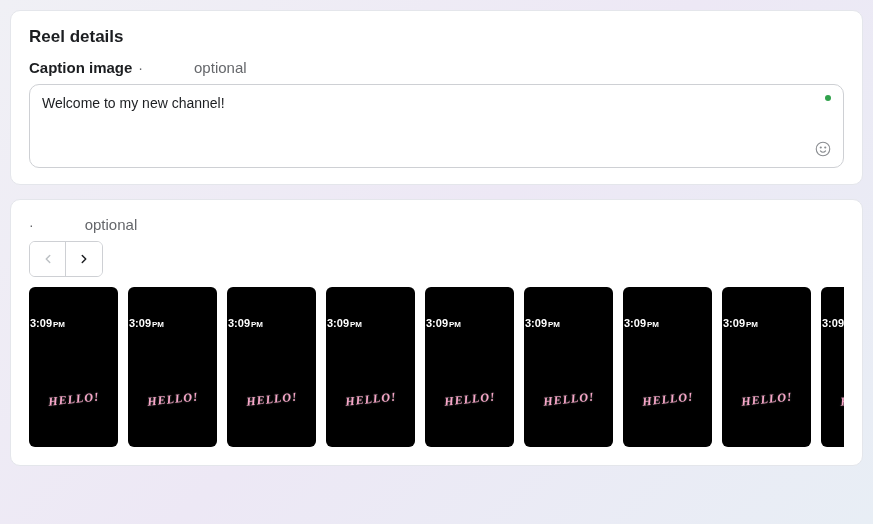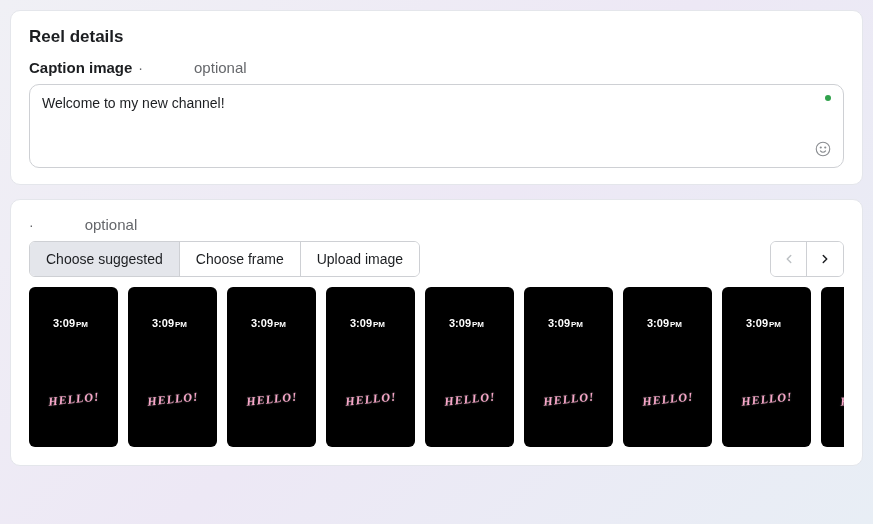--- a/index.html
+++ b/index.html
@@ -136,21 +136,21 @@
     flex: 0 0 89px;
     height: 160px;
     background: #000;
     border-radius: 6px;
     position: relative;
     overflow: hidden;
   }
   .thumb-time {
     position: absolute;
     top: 30px;
-    left: 24px;
+    left: 1px;
     color: #fff;
     font-size: 11px;
     font-weight: 600;
     white-space: nowrap;
   }
   .thumb-time .ampm { font-size: 8px; margin-left: 1px; }
   .thumb-hello {
     position: absolute;
     bottom: 40px;
     left: 50%;
@@ -187,25 +187,20 @@
     </span>
   </div>
 </div>
 
 <div class="card" style="padding-bottom:18px;">
   <div class="field-label-row">
     <span class="dot-sep">·</span>
     <span class="optional">optional</span>
   </div>
   <div class="tab-row">
-    <div class="tabs">
-      <button class="tab active">Choose suggested</button>
-      <button class="tab">Choose frame</button>
-      <button class="tab">Upload image</button>
-    </div>
     <div class="nav-arrows">
       <button class="nav-btn disabled">
         <svg viewBox="0 0 24 24" fill="none" stroke="currentColor" stroke-width="2.5" stroke-linecap="round" stroke-linejoin="round">
             <polyline points="15 18 9 12 15 6"></polyline>
           </svg>
       </button>
       <button class="nav-btn">
         <svg viewBox="0 0 24 24" fill="none" stroke="currentColor" stroke-width="2.5" stroke-linecap="round" stroke-linejoin="round">
             <polyline points="9 18 15 12 9 6"></polyline>
           </svg>

